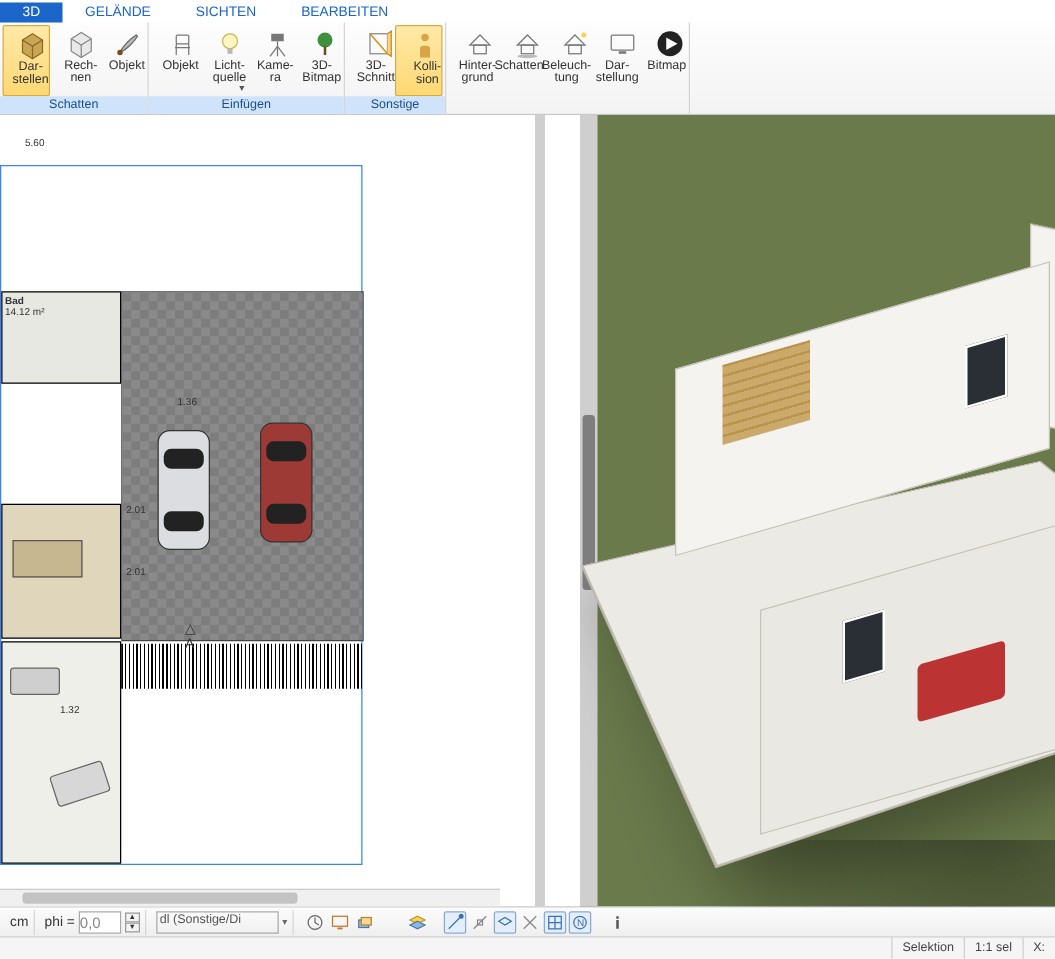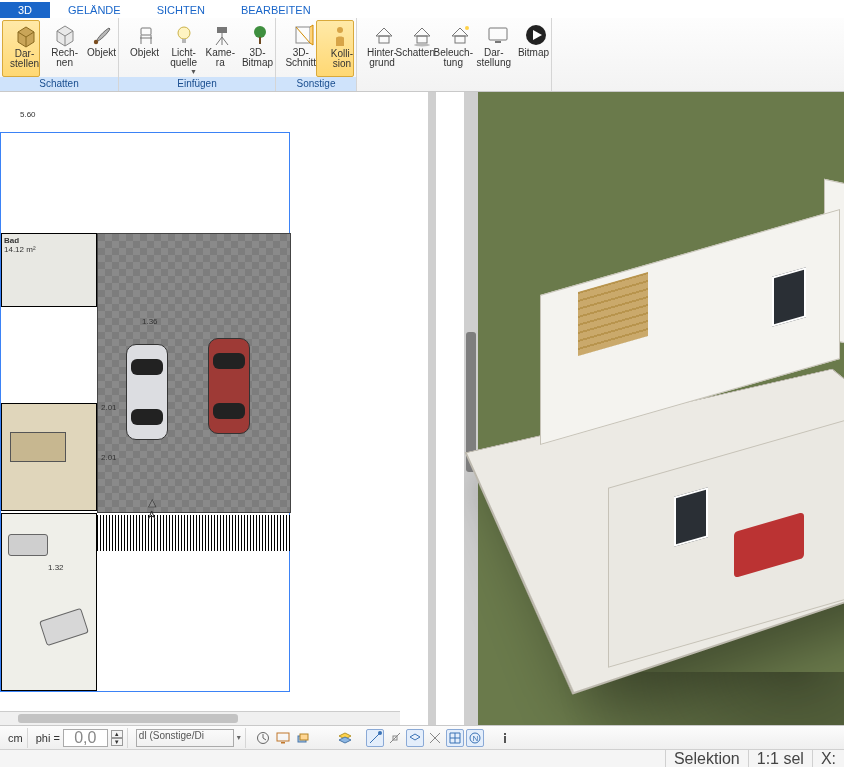--- a/index.html
+++ b/index.html
@@ -72,29 +72,29 @@
   .smwin { position:absolute; width:34px; height:50px; background:#2a2f35; border:2px solid #fff; }
   .sw1 { left:170px; top:340px; transform: skewY(-16deg); }
   .sw2 { left:268px; top:120px; transform: skewY(-16deg); }
   .shadow-ground { position:absolute; left:50px; top:520px; width:480px; height:180px; background: radial-gradient(ellipse at 50% 0%, rgba(0,0,0,.35), transparent 70%); }
   .grass-tuft { position:absolute; bottom:6px; width:84px; height:36px; background: repeating-linear-gradient(80deg, #2f4014 0 2px, transparent 2px 4px); }
   .gt1 { left:340px; }
   
   .bottombar { height: 24px; display: flex; align-items: center; background: linear-gradient(#fcfcfc,#efefef); border-top: 1px solid #c9c9c9; padding: 0 4px; gap: 4px; }
   .bb-item { display: flex; align-items: center; height: 20px; padding: 0 4px; font-size: 11px; color: #333; border-right: 1px solid #d6d6d6; gap: 3px; }
   .bb-item:last-child { border-right: none; }
-  .num-input { width: 45px; height: 18px; border: 1px solid #aaa; background:#fff; text-align:center; font-size: 16px; color:#888;}
+  .num-input { width: 34px; height: 18px; border: 1px solid #aaa; background:#fff; text-align:left; font-size: 12px; color:#888;}
   .spin { display:flex; flex-direction:column; }
   .spin div { width:12px; height:8px; border:1px solid #999; background:#f3f3f3; font-size:6px; line-height:6px; text-align:center; }
   .dl-select { width: 98px; height: 18px; border:1px solid #aaa; font-size:10px; padding:0 2px; color:#555; overflow:hidden; white-space:nowrap; }
   .bb-icon { width:18px; height:18px; display:flex; align-items:center; justify-content:center; border:1px solid transparent; border-radius:2px; }
   .bb-icon.toggled { border-color:#8aa9d6; background:#e4eefb; }
   .bb-spacer { flex:0 0 8px; border:none; }
   
-  .statusbar { height: 18px; background:#f5f5f5; border-top:1px solid #d0d0d0; display:flex; align-items:center; font-size:16px; color:#444; }
+  .statusbar { height: 18px; background:#f5f5f5; border-top:1px solid #d0d0d0; display:flex; align-items:center; font-size:10px; color:#444; }
   .status-left { flex:1; }
   .status-field { padding: 0 8px; border-left:1px solid #d0d0d0; height:100%; display:flex; align-items:center; }
 </style>
 </head>
 <body>
 
 <div class="ribbon-tabs">
   <div class="ribbon-tab active">3D</div>
   <div class="ribbon-tab">GELÄNDE</div>
   <div class="ribbon-tab">SICHTEN</div>

